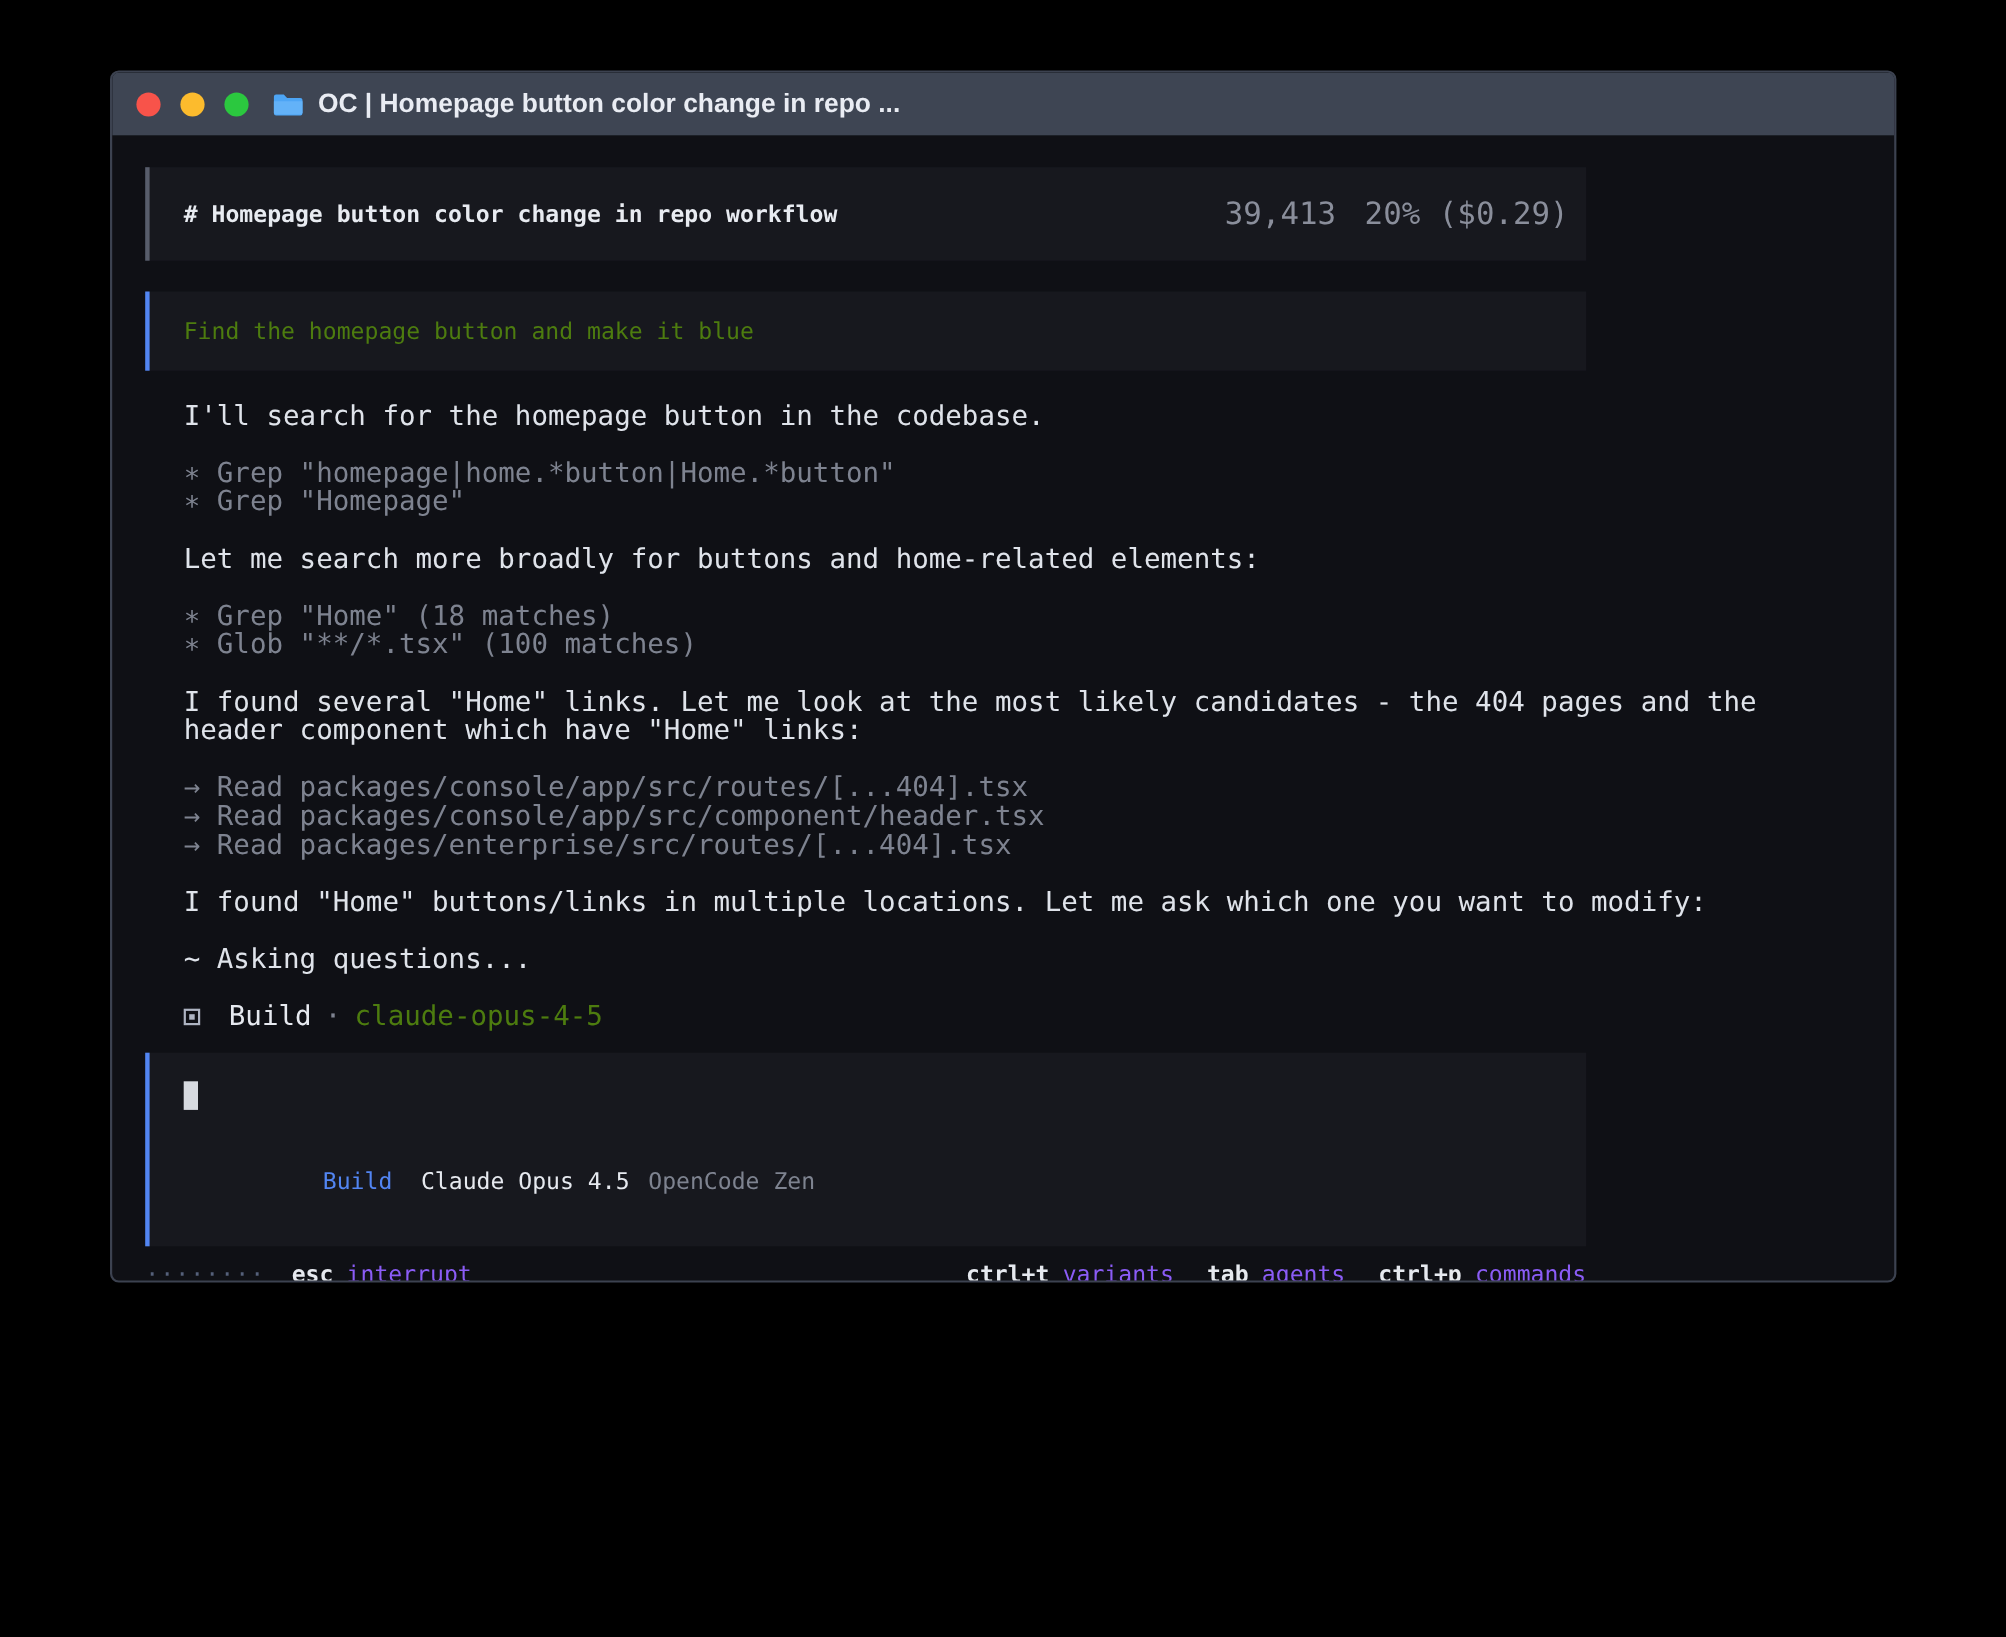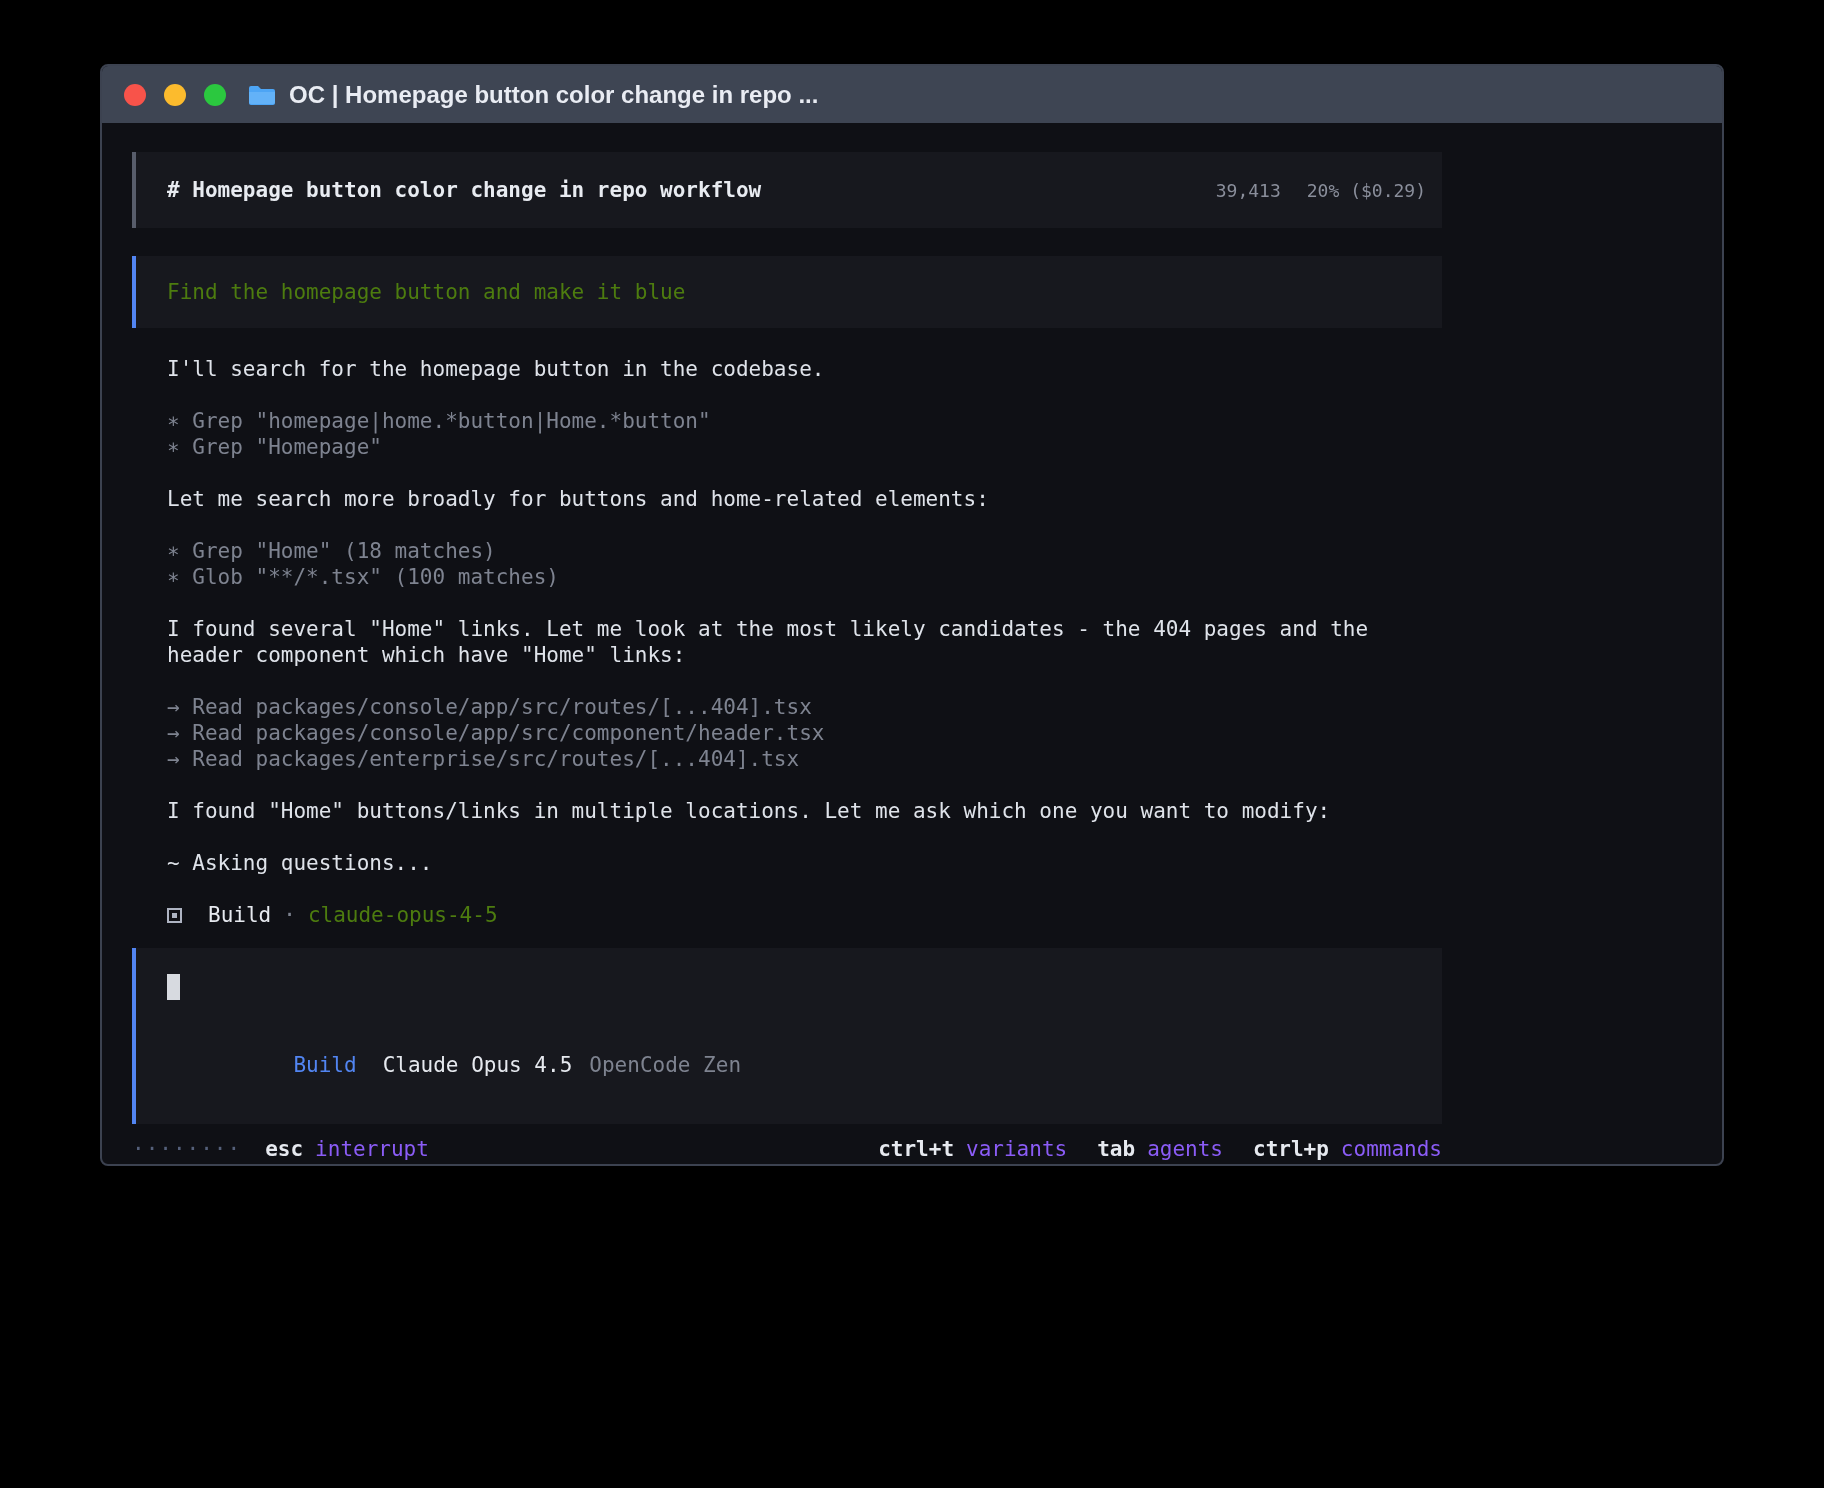--- a/index.html
+++ b/index.html
@@ -79,38 +79,38 @@
     justify-content: space-between;
     align-items: center;
     gap: 26px;
   }
   .session-title {
     font-weight: bold;
     font-size: 21px;
     color: #e8ebf1;
   }
   .session-stats {
-    font-size: 18px;
+    font-size: 28px;
     color: #8a8e9b;
     display: flex;
     gap: 26px;
     margin-left: 36px;
   }
   .user-msg {
     margin-top: 28px;
     border-left: 4px solid #5285f2;
     padding: 23px 16px 23px 31px;
     font-size: 21px;
     color: #4d7c0f;
     line-height: 26px;
   }
   .convo {
     margin-top: 28px;
     padding-left: 35px;
-    font-size: 21px;
+    font-size: 25px;
     line-height: 26px;
   }
   .line { white-space: pre; }
   .line.t-normal { color: #dfe3ea; }
   .line.t-dim    { color: #7e8390; }
   .line.gap { margin-top: 26px; }
   .status-row {
     margin-top: 26px;
     display: flex;
     align-items: center;

